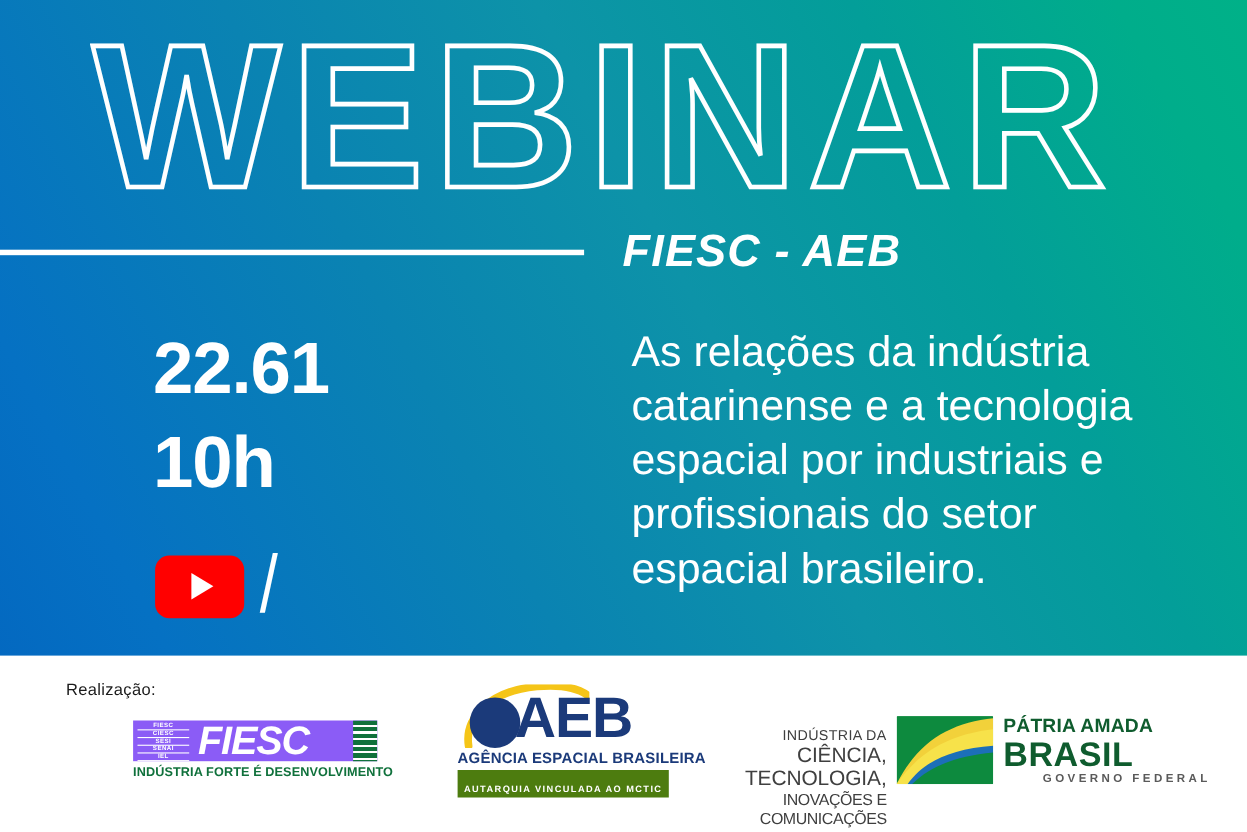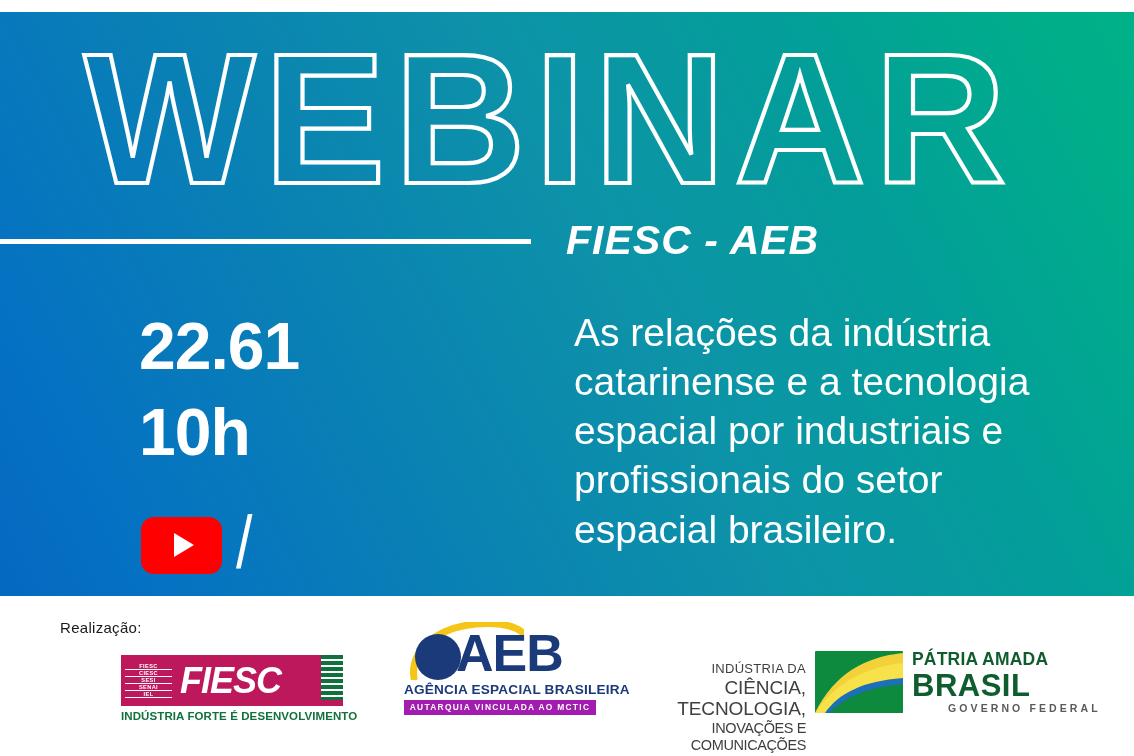--- a/index.html
+++ b/index.html
@@ -7,21 +7,21 @@
 
   .poster{
     position:relative;
     width:1134px;height:756px;
     overflow:hidden;
     background:#ffffff;
   }
 
   
   .hero{
-    position:absolute;left:0;top:12px;
+    position:absolute;left:0;top:0;
     width:1134px;height:700px;
     background:linear-gradient(62deg,#0366c0 0%,#0571c3 14%,#0a83b2 38%,#0d93a8 57%,#039e99 76%,#00ad8b 92%,#00b188 100%);
     overflow:hidden;
   }
 
   
   .webinar{
     position:absolute;
     left:84px;top:13px;
     font-family:"Liberation Sans","DejaVu Sans",sans-serif;
@@ -142,23 +142,23 @@
   }
 
   
   .fiesc-logo{
     position:absolute;
     left:121px;top:655px;
     width:222px;
   }
   .fiesc-block{
     position:relative;
-    width:222px;height:51px;
-    background:#be185d;
-    display:flex;align-items:center;
+    width:222px;height:37px;
+    background:#8b5cf6;
+    display:flex;
     overflow:hidden;
   }
   .fiesc-stack{
     width:47px;height:39px;
     margin-left:4px;
     display:flex;flex-direction:column;
     justify-content:space-between;
     padding:2px 0;
     box-sizing:border-box;
   }
@@ -193,21 +193,21 @@
     font-weight:700;
     color:#10713c;
     letter-spacing:0.1px;
     text-align:left;
     white-space:nowrap;
   }
 
   
   .aeb-logo{
     position:absolute;
-    left:404px;top:622px;
+    left:416px;top:622px;
     width:192px;
   }
   .aeb-top{position:relative;height:58px;}
   .aeb-swoosh{
     position:absolute;left:0;top:0;
     width:120px;height:58px;
     overflow:hidden;
   }
   .aeb-swoosh svg{display:block;}
   .aeb-dot{
@@ -227,27 +227,27 @@
     margin-top:2px;
     font-size:13.6px;
     font-weight:700;
     color:#1b3a7a;
     letter-spacing:0.2px;
     text-align:center;
     white-space:nowrap;
   }
   .aeb-bar{
     margin-top:3px;
-    background:#a21caf;
+    background:#4d7c0f;
     color:#ffffff;
     font-size:8.4px;
     font-weight:700;
     letter-spacing:1.3px;
     text-align:center;
-    padding:2px 0 3px;
+    padding:12px 0 3px;
     white-space:nowrap;
   }
 
   
   .ministry{
     position:absolute;
     left:600px;top:662px;
     width:206px;
     text-align:right;
     color:#3f3f3f;

